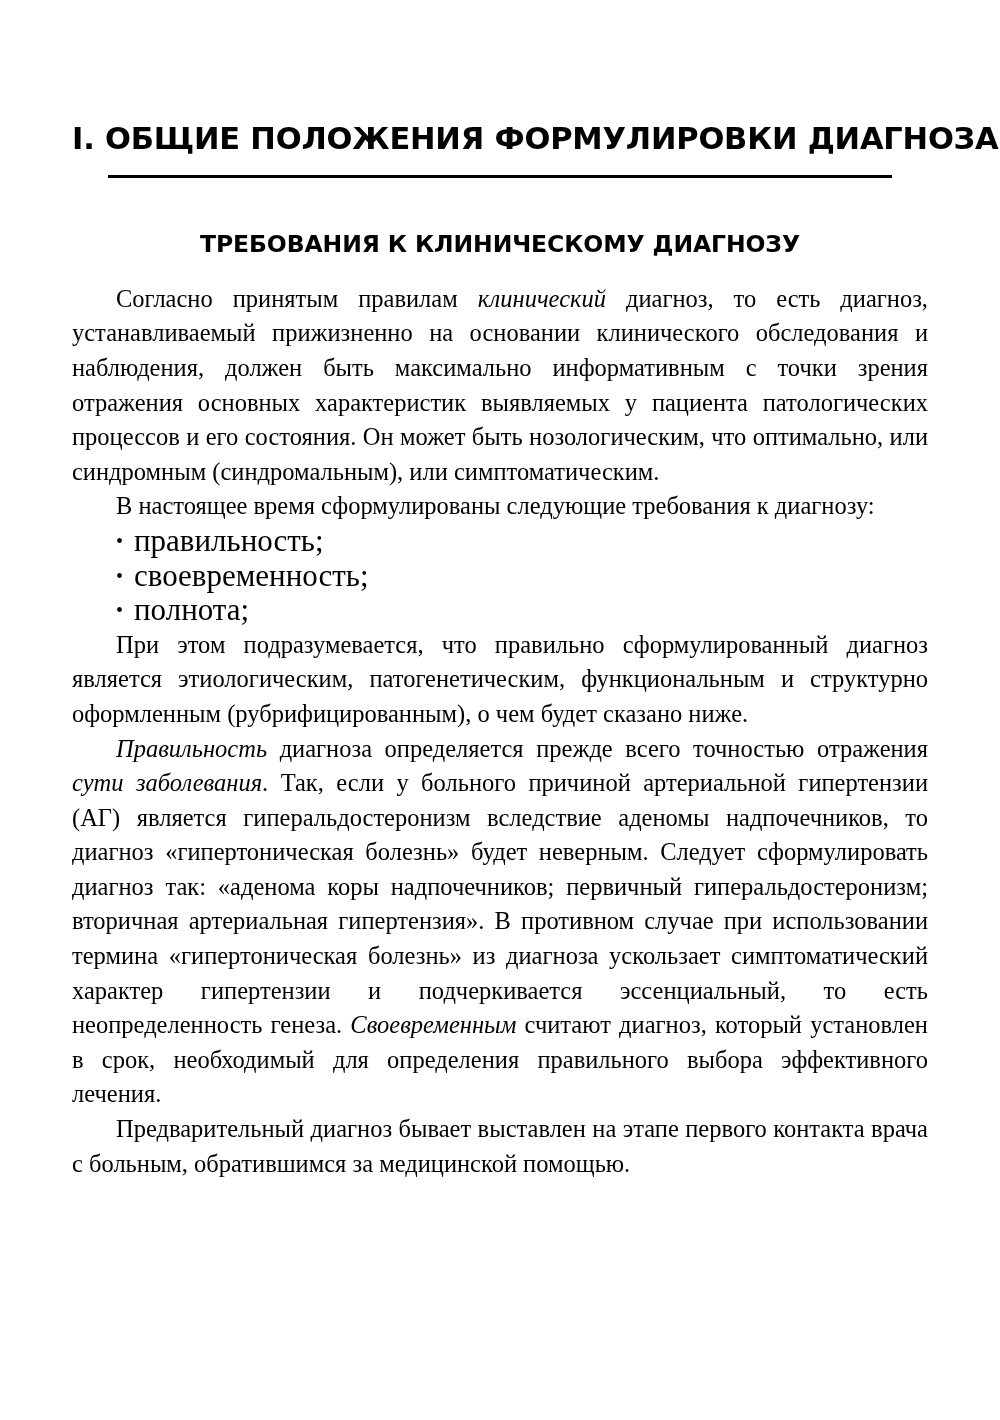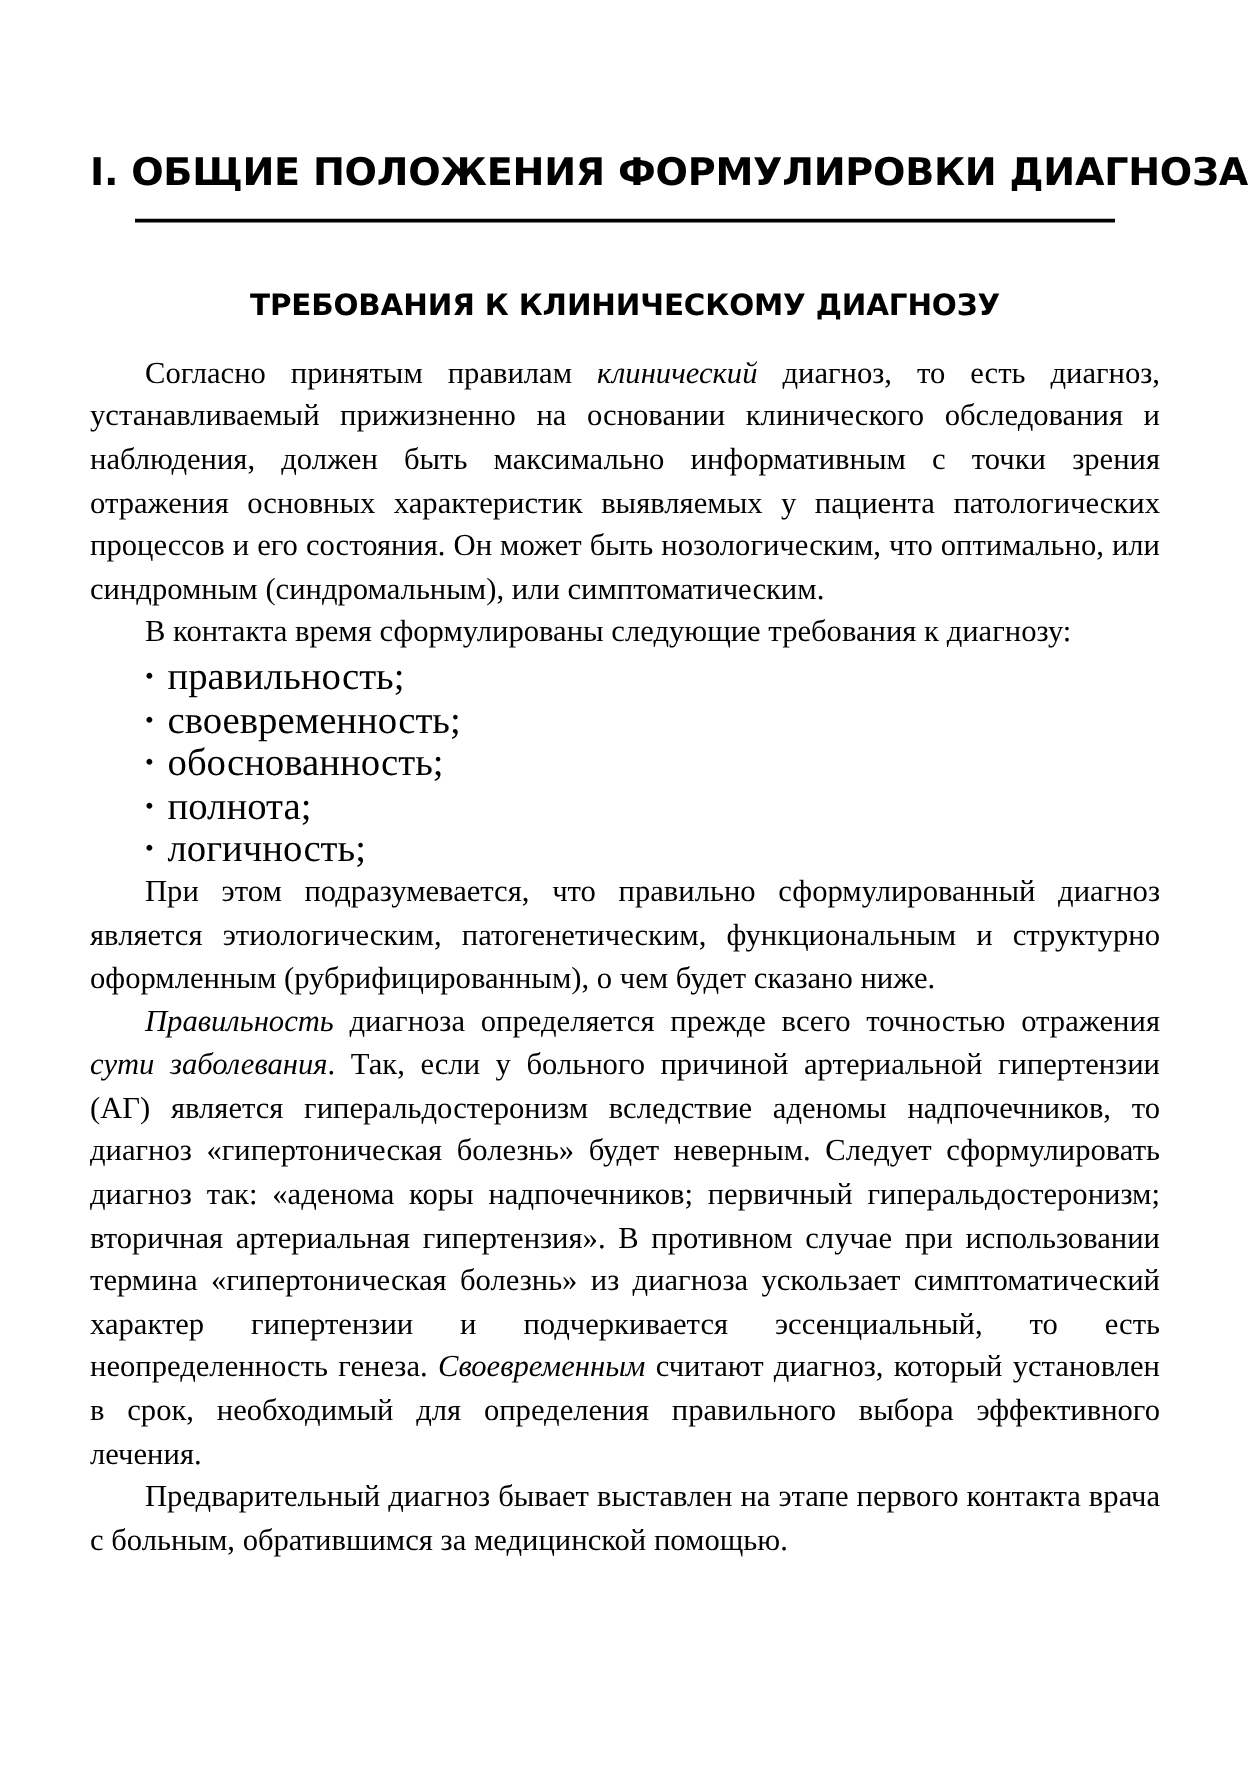--- a/index.html
+++ b/index.html
@@ -96,28 +96,26 @@
 
   <h1 class="chapter-title">I. ОБЩИЕ ПОЛОЖЕНИЯ ФОРМУЛИРОВКИ ДИАГНОЗА</h1>
   <div class="rule"></div>
 
   <h2 class="section-title">ТРЕБОВАНИЯ К КЛИНИЧЕСКОМУ ДИАГНОЗУ</h2>
 
   <div class="body-block">
 
     <p class="para"><span>Согласно принятым правилам </span><span class="it">клинический</span><span> диагноз, то есть диагноз, устанавливаемый прижизненно на основании клинического обследования и наблюдения, должен быть максимально информативным с точки зрения отражения основных характеристик выявляемых у пациента патологических процессов и его состояния. Он может быть нозологическим, что оптимально, или синдромным (синдромальным), или симптоматическим.</span></p>
 
-    <p class="para">В контакта время сформулированы следующие требования к диагнозу:</p>
+    <p class="para">В настоящее время сформулированы следующие требования к диагнозу:</p>
 
     <ul class="bullets">
       <li>правильность;</li>
       <li>своевременность;</li>
-      <li>обоснованность;</li>
       <li>полнота;</li>
-      <li>логичность;</li>
     </ul>
 
     <p class="para">При этом подразумевается, что правильно сформулированный диагноз является этиологическим, патогенетическим, функциональным и структурно оформленным (рубрифицированным), о чем будет сказано ниже.</p>
 
     <p class="para"><span class="it">Правильность</span><span> диагноза определяется прежде всего точностью отражения </span><span class="it">сути заболевания</span><span>. Так, если у больного причиной артериальной гипертензии (АГ) является гиперальдостеронизм вследствие аденомы надпочечников, то диагноз «гипертоническая болезнь» будет неверным. Следует сформулировать диагноз так: «аденома коры надпочечников; первичный гиперальдостеронизм; вторичная артериальная гипертензия». В противном случае при использовании термина «гипертоническая болезнь» из диагноза ускользает симптоматический характер гипертензии и подчеркивается эссенциальный, то есть неопределенность генеза. </span><span class="it">Своевременным</span><span> считают диагноз, который установлен в срок, необходимый для определения правильного выбора эффективного лечения.</span></p>
 
 
     <p class="para">Предварительный диагноз бывает выставлен на этапе первого контакта врача с больным, обратившимся за медицинской помощью.</p>
 
   </div>

